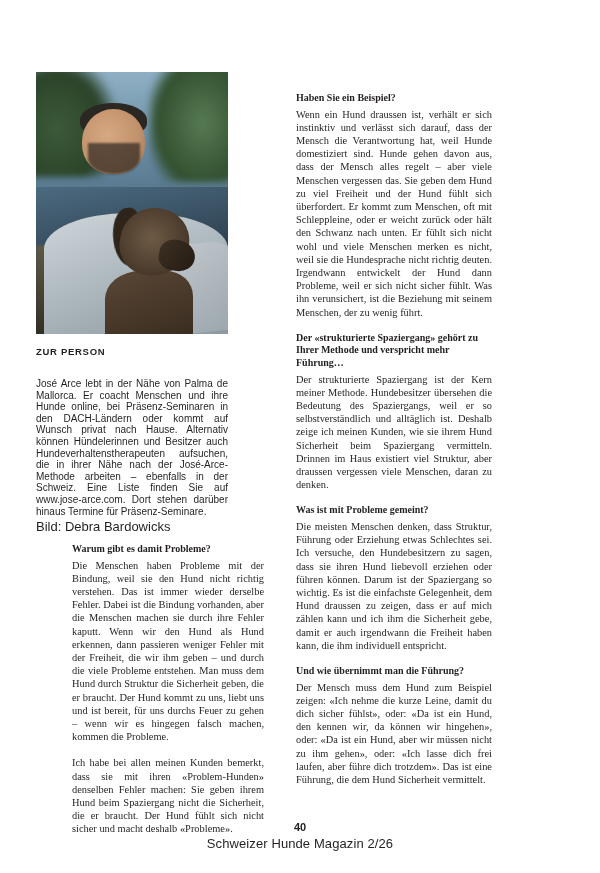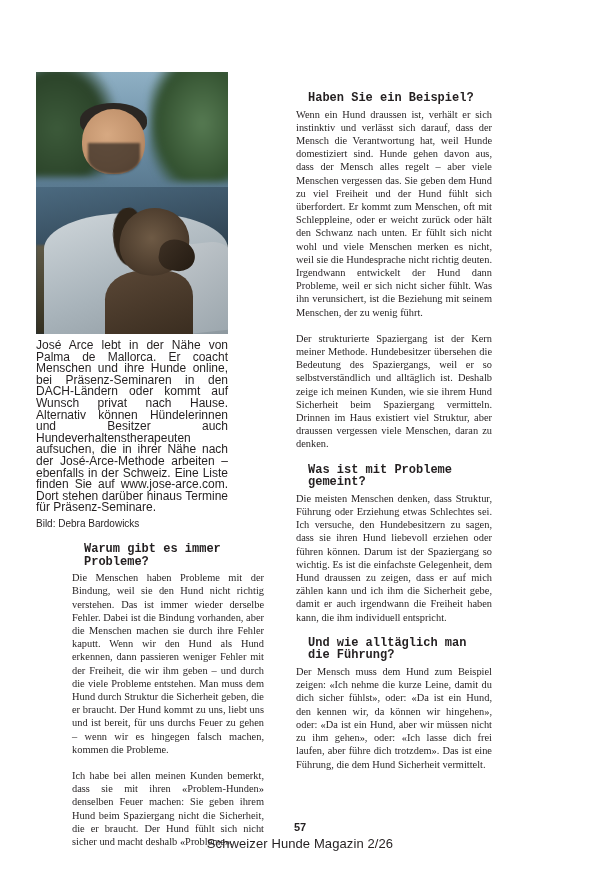--- a/index.html
+++ b/index.html
@@ -134,29 +134,29 @@
   .zur-person-title {
     font-family: "Liberation Sans", sans-serif;
     font-weight: bold;
     font-size: 9.5px;
     letter-spacing: 0.7px;
     margin-top: 12px;
     color: #231f20;
   }
   .zur-person-body {
     font-family: "Liberation Sans", sans-serif;
-    font-size: 12px;
+    font-size: 10px;
     line-height: 11.6px;
-    margin-top: 6px;
+    margin-top: 21px;
     text-align: justify;
     color: #231f20;
   }
   .zur-person-credit {
     font-family: "Liberation Sans", sans-serif;
-    font-size: 10px;
+    font-size: 13px;
     line-height: 11.6px;
     margin-top: 4px;
     color: #231f20;
   }
 
   
   .col {
     position: absolute;
     width: 200px;
     font-family: "Liberation Serif", serif;
@@ -166,25 +166,25 @@
     top: 543px;
     width: 192px;
   }
   .col-right {
     left: 296px;
     top: 92px;
     width: 196px;
   }
 
   h3.sub {
-    font-family: Liberation Mono, monospace;
+    font-family: Liberation Serif, serif;
     font-weight: bold;
-    font-size: 12px;
+    font-size: 10px;
     line-height: 12.6px;
-    margin: 0 0 3px 12px;
+    margin: 0 0 3px 0;
     color: #231f20;
   }
   p.body {
     font-size: 10.4px;
     line-height: 13.2px;
     margin: 0 0 11px 0;
     text-align: justify;
     hyphens: auto;
     color: #231f20;
   }
@@ -228,58 +228,60 @@
       <div class="arm"></div>
       <div class="hair"></div>
       <div class="head"></div>
       <div class="beard"></div>
       <div class="dog-body"></div>
       <div class="dog-ear"></div>
       <div class="dog-head"></div>
       <div class="dog-snout"></div>
     </div>
 
+    <div class="zur-person-title">ZUR PERSON</div>
     <div class="zur-person-body">José Arce lebt in der Nähe von Palma de Mallorca. Er coacht Menschen und ihre Hunde online, bei Präsenz-Seminaren in den DACH-Ländern oder kommt auf Wunsch privat nach Hause. Alternativ können Hündelerinnen und Besitzer auch Hundeverhaltenstherapeuten aufsuchen, die in ihrer Nähe nach der José-Arce-Methode arbeiten – ebenfalls in der Schweiz. Eine Liste finden Sie auf www.jose-arce.com. Dort stehen darüber hinaus Termine für Präsenz-Seminare.</div>
     <div class="zur-person-credit">Bild: Debra Bardowicks</div>
   </div>
 
   <div class="col col-left">
 
     <div class="block">
-      <h3 class="sub">Warum gibt es immer Probleme?</h3>
+      <h3 class="sub">Warum gibt es damit Probleme?</h3>
       <p class="body">Die Menschen haben Probleme mit der Bindung, weil sie den Hund nicht richtig verstehen. Das ist immer wieder derselbe Fehler. Dabei ist die Bindung vorhanden, aber die Menschen machen sie durch ihre Fehler kaputt. Wenn wir den Hund als Hund erkennen, dann passieren weniger Fehler mit der Freiheit, die wir ihm geben – und durch die viele Probleme entstehen. Man muss dem Hund durch Struktur die Sicherheit geben, die er braucht. Der Hund kommt zu uns, liebt uns und ist bereit, für uns durchs Feuer zu gehen – wenn wir es hingegen falsch machen, kommen die Probleme.</p>
     </div>
 
     <div class="block">
-      <p class="body">Ich habe bei allen meinen Kunden bemerkt, dass sie mit ihren «Problem-Hunden» denselben Feuer machen: Sie geben ihrem Hund beim Spaziergang nicht die Sicherheit, die er braucht. Der Hund fühlt sich nicht sicher und macht deshalb «Probleme».</p>
+      <p class="body">Ich habe bei allen meinen Kunden bemerkt, dass sie mit ihren «Problem-Hunden» denselben Fehler machen: Sie geben ihrem Hund beim Spaziergang nicht die Sicherheit, die er braucht. Der Hund fühlt sich nicht sicher und macht deshalb «Probleme».</p>
     </div>
 
   </div>
 
   <div class="col col-right">
 
     <div class="block">
       <h3 class="sub">Haben Sie ein Beispiel?</h3>
       <p class="body">Wenn ein Hund draussen ist, verhält er sich instinktiv und verlässt sich darauf, dass der Mensch die Verantwortung hat, weil Hunde domestiziert sind. Hunde gehen davon aus, dass der Mensch alles regelt – aber viele Menschen vergessen das. Sie geben dem Hund zu viel Freiheit und der Hund fühlt sich überfordert. Er kommt zum Menschen, oft mit Schleppleine, oder er weicht zurück oder hält den Schwanz nach unten. Er fühlt sich nicht wohl und viele Menschen merken es nicht, weil sie die Hundesprache nicht richtig deuten. Irgendwann entwickelt der Hund dann Probleme, weil er sich nicht sicher fühlt. Was ihn verunsichert, ist die Beziehung mit seinem Menschen, der zu wenig führt.</p>
     </div>
 
     <div class="block">
+      <h3 class="sub">Der «strukturierte Spaziergang» gehört zu Ihrer Methode und verspricht mehr Führung…</h3>
       <p class="body">Der strukturierte Spaziergang ist der Kern meiner Methode. Hundebesitzer übersehen die Bedeutung des Spaziergangs, weil er so selbstverständlich und alltäglich ist. Deshalb zeige ich meinen Kunden, wie sie ihrem Hund Sicherheit beim Spaziergang vermitteln. Drinnen im Haus existiert viel Struktur, aber draussen vergessen viele Menschen, daran zu denken.</p>
     </div>
 
     <div class="block">
       <h3 class="sub">Was ist mit Probleme gemeint?</h3>
       <p class="body">Die meisten Menschen denken, dass Struktur, Führung oder Erziehung etwas Schlechtes sei. Ich versuche, den Hundebesitzern zu sagen, dass sie ihren Hund liebevoll erziehen oder führen können. Darum ist der Spaziergang so wichtig. Es ist die einfachste Gelegenheit, dem Hund draussen zu zeigen, dass er auf mich zählen kann und ich ihm die Sicherheit gebe, damit er auch irgendwann die Freiheit haben kann, die ihm individuell entspricht.</p>
     </div>
 
     <div class="block">
-      <h3 class="sub">Und wie alltäglich man die Führung?</h3>
+      <h3 class="sub">Und wie übernimmt man die Führung?</h3>
       <p class="body">Der Mensch muss dem Hund zum Beispiel zeigen: «Ich nehme die kurze Leine, damit du dich sicher fühlst», oder: «Da ist ein Hund, den kennen wir, da können wir hingehen», oder: «Da ist ein Hund, aber wir müssen nicht zu ihm gehen», oder: «Ich lasse dich frei laufen, aber führe dich trotzdem». Das ist eine Führung, die dem Hund Sicherheit vermittelt.</p>
     </div>
 
   </div>
 
   <div class="footer">
-    <div class="page-number">57</div>
+    <div class="page-number">40</div>
     <div class="footer-line">Schweizer Hunde Magazin 2/26</div>
   </div>
 
 </div>
 
 </body></html>

